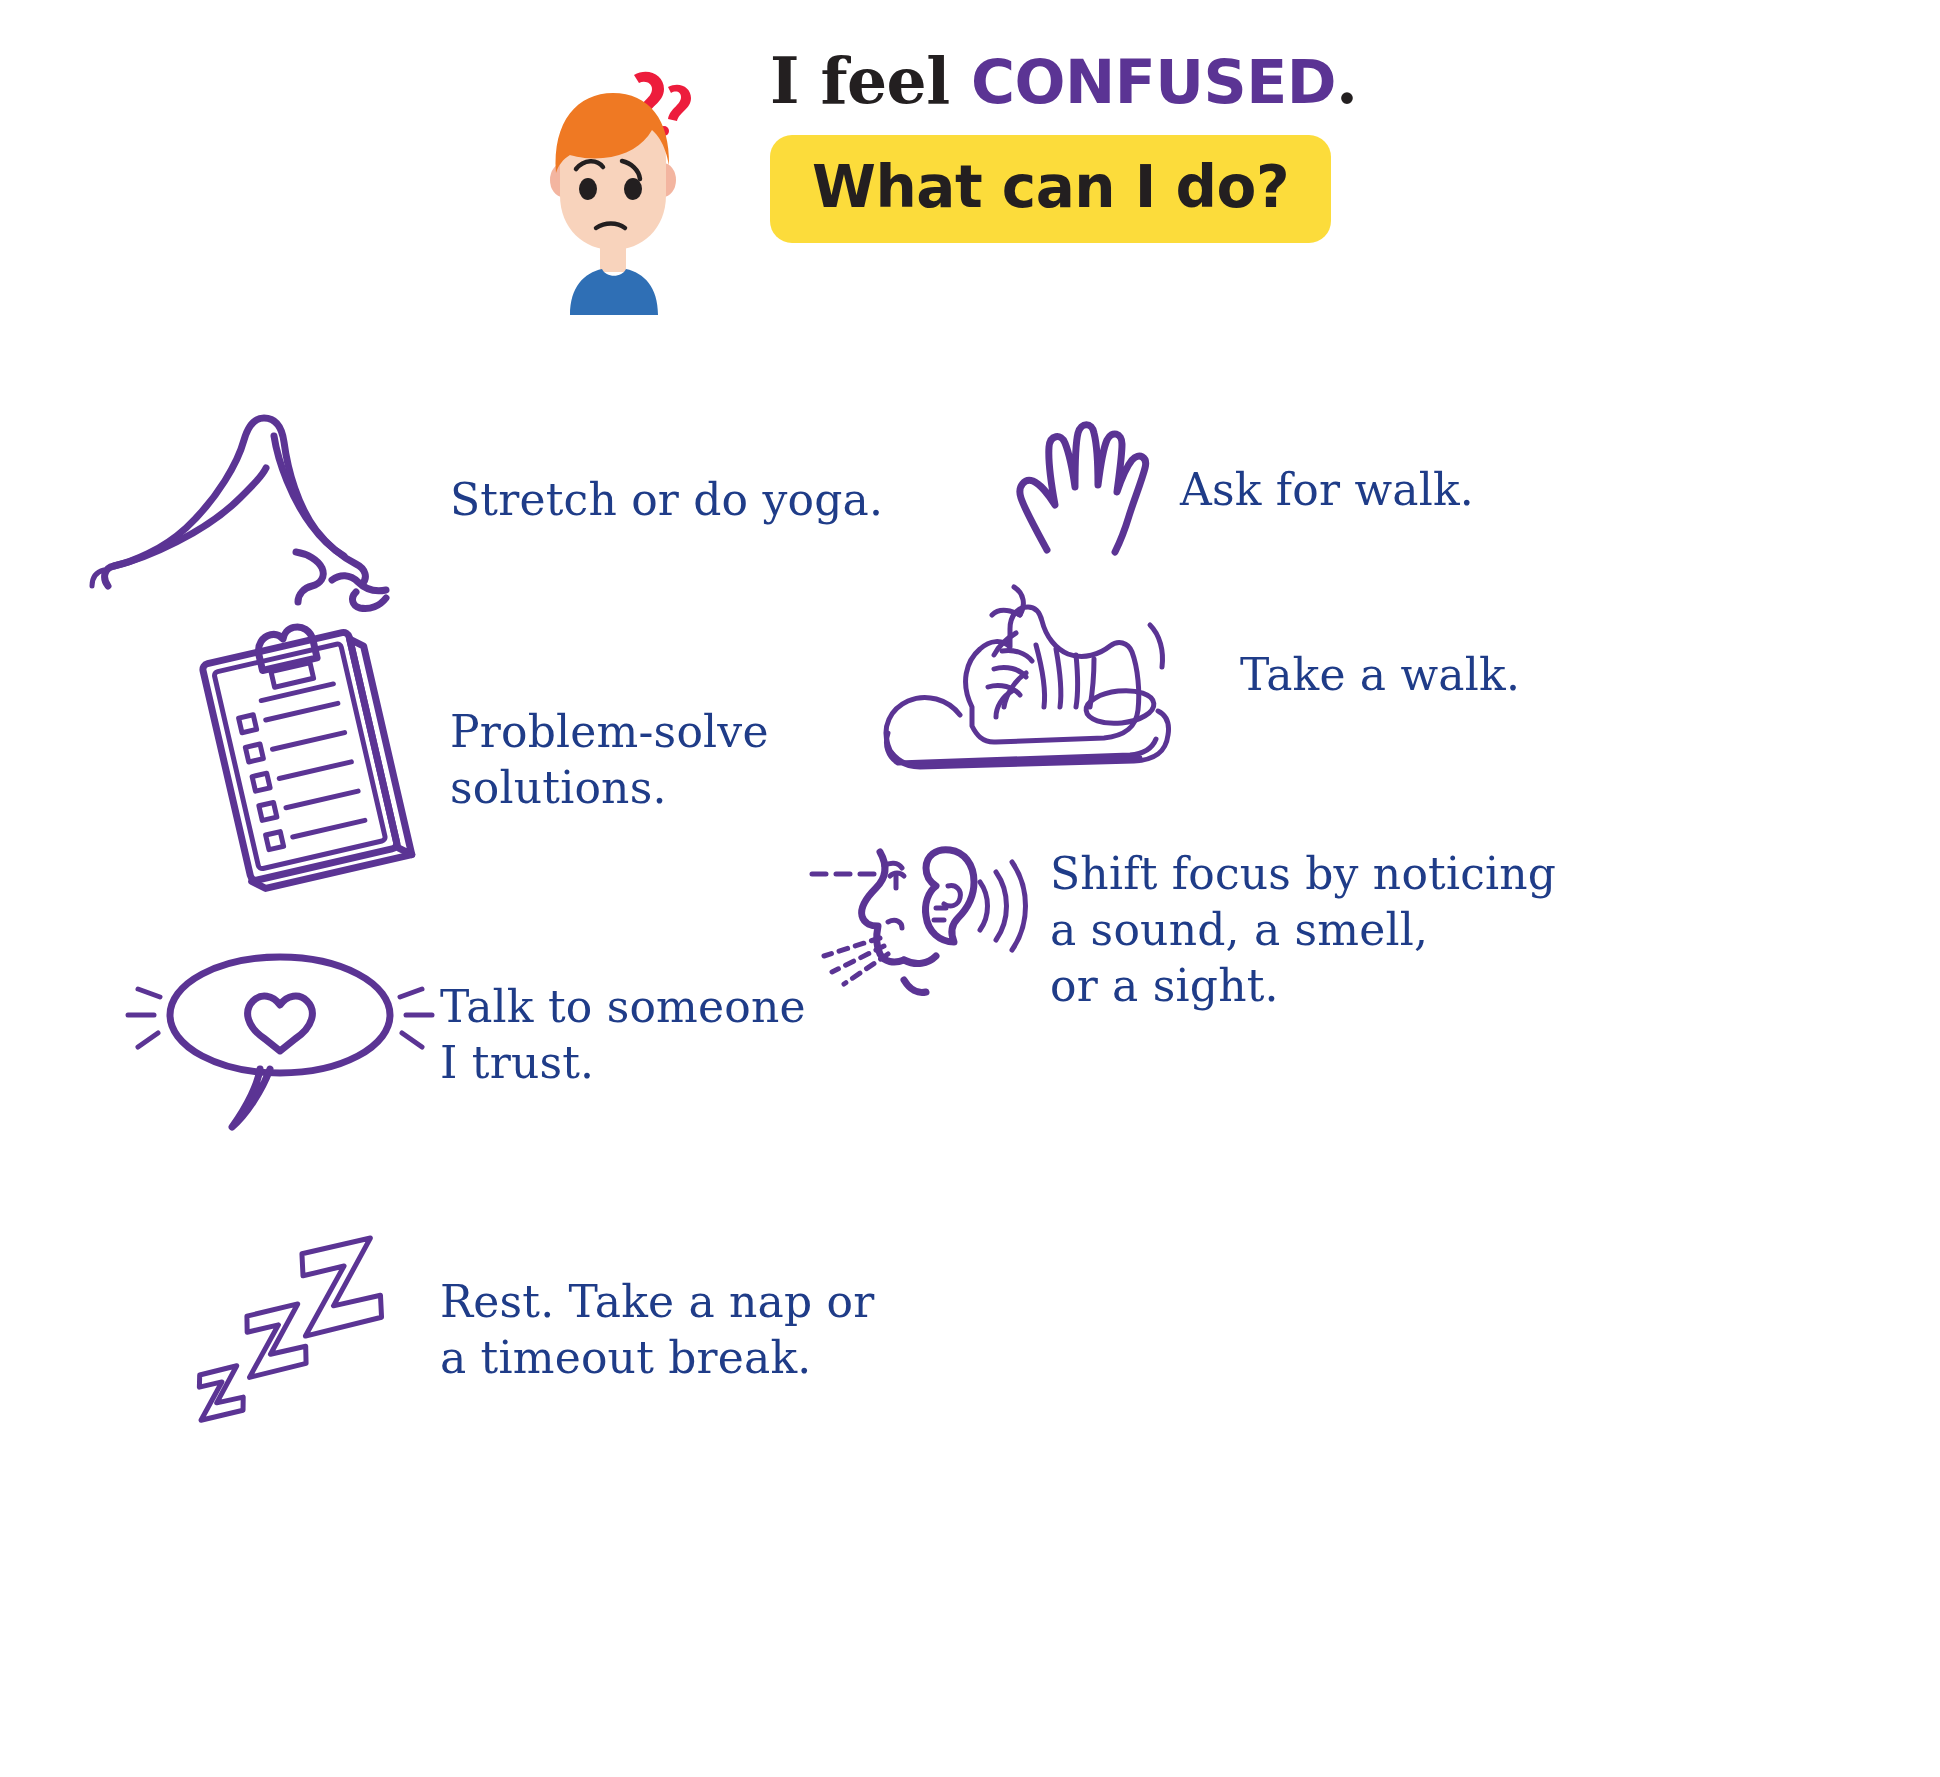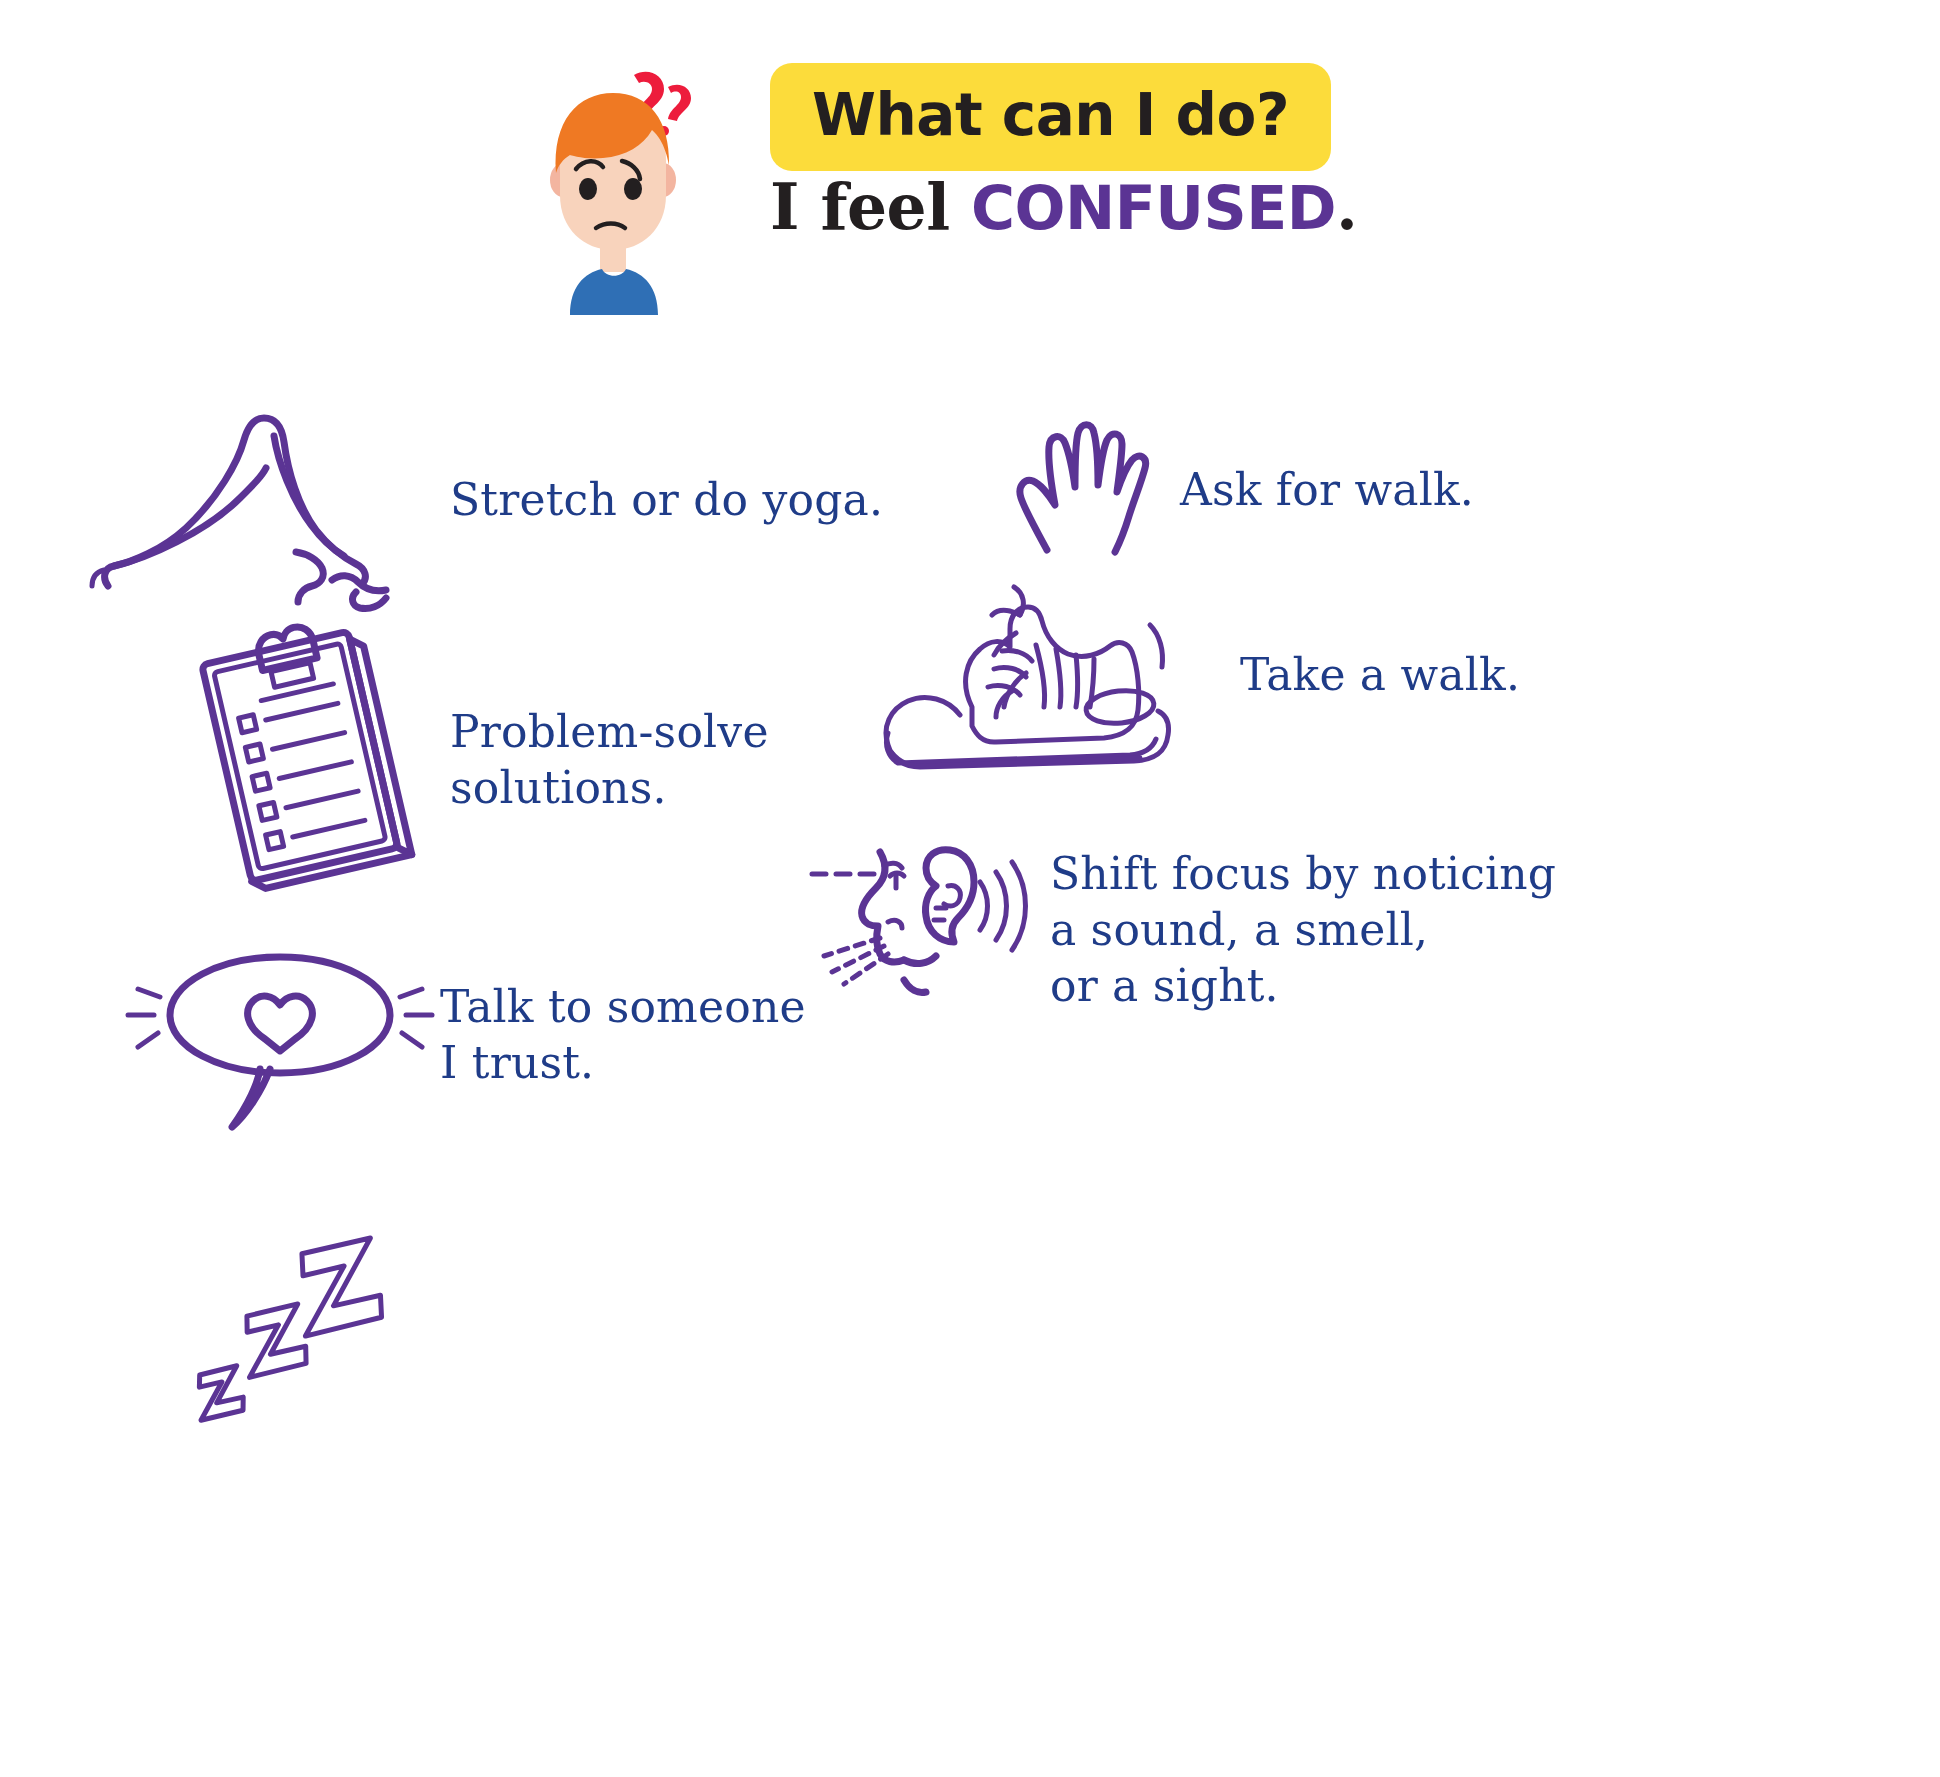--- a/index.html
+++ b/index.html
@@ -142,24 +142,24 @@
 
       <path d="M66 163 c9 -6 21 -6 29 0" fill="none" stroke="#231f20" stroke-width="4.5" stroke-linecap="round"></path>
 
       <path d="M70 180 l26 0 l0 27 l-26 0 z" fill="#f8d3bc"></path>
 
       <path d="M40 250 c0 -28 14 -42 32 -46 c4 9 20 9 24 0 c18 4 32 18 32 46 z" fill="#2f6fb5"></path>
     </svg>
   </div>
 
   <div id="header-text">
+    <div id="title-line"><span>I feel </span><span class="t-confused">CONFUSED</span><span class="t-dot">.</span></div>
     <div id="question-badge">
       <span id="question-text">What can I do?</span>
     </div>
-    <div id="title-line"><span>I feel </span><span class="t-confused">CONFUSED</span><span class="t-dot">.</span></div>
   </div>
 </div>
 
 <div id="col-left" class="column">
 
   <div class="tip-row" style="left:0px; top:0px;justify-content:space-between;">
     <div class="tip-icon" style="width:390px;height:220px;">
       <svg width="390" height="220" viewBox="0 0 390 220">
         <path class="stroke" d="M48 196 c-6 -8 -4 -18 6 -20 c18 -4 48 -16 72 -38 c32 -30 52 -66 58 -88 c4 -14 10 -22 20 -22 c12 0 18 10 20 24 c4 30 14 64 32 88 c14 18 28 28 40 34 c10 5 12 14 6 20"></path>
         <path class="stroke" d="M54 176 c34 -8 92 -34 126 -68 c14 -14 22 -22 26 -30"></path>
@@ -228,20 +228,22 @@
   </div>
 
   <div class="tip-row" style="left:110px; top:840px;">
     <div class="tip-icon" style="width:270px;height:200px;">
       <svg width="270" height="200" viewBox="0 0 270 200">
         <path class="stroke-thin" transform="rotate(-8 175 50)" d="M136 18 l70 -6 l-46 62 l48 -4 l-2 22 l-78 8 l48 -64 l-42 4 z"></path>
         <path class="stroke-thin" transform="rotate(-8 108 106)" d="M80 82 l52 -5 l-34 46 l36 -3 l-2 17 l-58 6 l36 -48 l-32 3 z"></path>
         <path class="stroke-thin" transform="rotate(-8 52 160)" d="M32 142 l38 -4 l-25 34 l27 -2 l-2 13 l-43 4 l26 -35 l-23 2 z"></path>
       </svg>
     </div>
+    <div class="tip-label">Rest. Take a nap or
+a timeout break.</div>
   </div>
 </div>
 
 <div id="col-right" class="column">
 
   <div class="tip-row" style="left:0px; top:0px;">
     <div class="tip-icon" style="width:180px;height:180px;">
       <svg width="180" height="180" viewBox="0 0 180 180">
         <path class="stroke" d="M47 150 c-12 -22 -22 -40 -26 -52 c-4 -12 4 -20 12 -17 c7 3 16 14 22 24 c-4 -22 -7 -44 -6 -58 c1 -12 12 -14 16 -4 c4 10 8 30 10 44 c0 -18 0 -42 3 -54 c3 -11 14 -11 16 0 c3 12 4 36 4 52 c2 -16 5 -36 9 -45 c5 -10 15 -7 15 4 c0 12 -3 32 -5 48 c4 -12 10 -26 15 -32 c7 -8 16 -3 13 8 c-3 12 -11 32 -16 48 c-6 20 -10 28 -14 36"></path>
       </svg>

